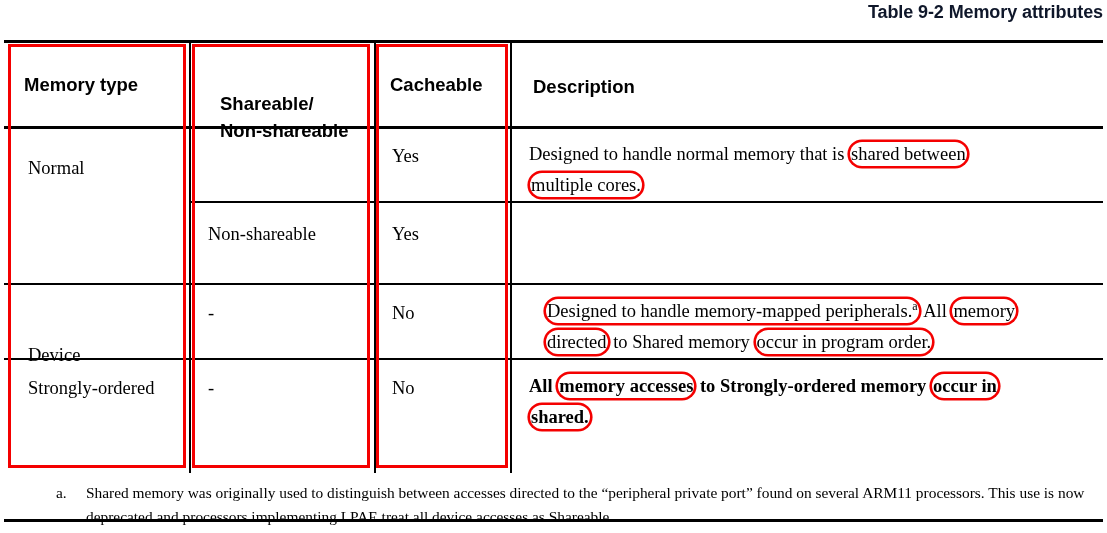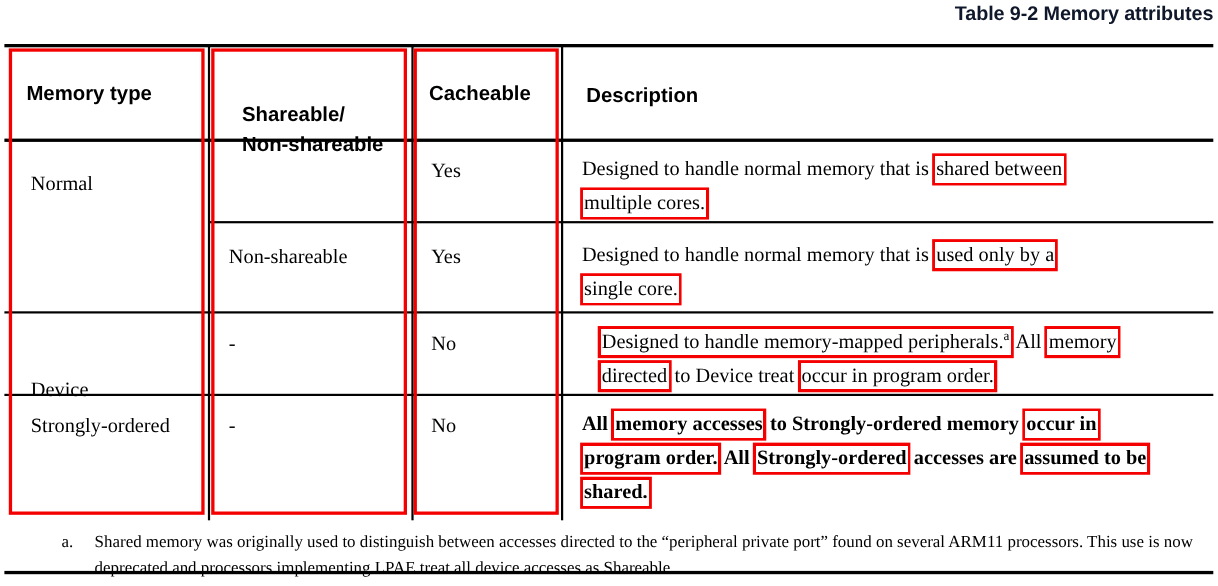--- a/index.html
+++ b/index.html
@@ -81,20 +81,21 @@
     background: transparent;
   }
 
   
   .hl {
     box-shadow: 0 0 0 2.6px #f40000;
     display: inline-block;
     padding: 0 1px;
     margin: 0 1px;
     line-height: 24px;
+    border-radius: 12px;
   }
 
   .desc-line { white-space: nowrap; }
 
   sup.fn {
     font-size: 12px;
     vertical-align: super;
     line-height: 0;
   }
 
@@ -154,39 +155,34 @@
 
   <div class="cell" style="left:24px; top:113px; width:150px;">Normal</div>
   <div class="cell" style="left:388px; top:101px; width:110px;">Yes</div>
   <div class="cell" style="left:525px; top:99px; width:570px;">
       <div class="desc-line"><span>Designed to handle normal memory that is </span><span class="hl">shared between</span></div>
       <div class="desc-line"><span class="hl">multiple cores.</span></div>
     </div>
 
   <div class="cell" style="left:204px; top:179px; width:160px;">Non-shareable</div>
   <div class="cell" style="left:388px; top:179px; width:110px;">Yes</div>
-  <div class="cell" style="left:525px; top:177px; width:570px;">
-      <div class="desc-line"><span>Designed to handle normal memory that is </span><span class="hl">used only by a</span></div>
-      <div class="desc-line"><span class="hl">single core.</span></div>
-    </div>
 
   <div class="cell" style="left:24px; top:260px; width:150px;margin-top:40px;">Device</div>
   <div class="cell" style="left:204px; top:258px; width:160px;">-</div>
   <div class="cell" style="left:388px; top:258px; width:110px;">No</div>
   <div class="cell" style="left:541px; top:256px; width:575px;">
       <div class="desc-line"><span class="hl">Designed to handle memory-mapped peripherals.<sup class="fn">a</sup></span><span> All </span><span class="hl">memory</span></div>
-      <div class="desc-line"><span class="hl">directed</span><span> to Device treat </span><span class="hl">occur in program order.</span></div>
+      <div class="desc-line"><span class="hl">directed</span><span> to Shared memory </span><span class="hl">occur in program order.</span></div>
     </div>
 
   <div class="cell" style="left:24px; top:333px; width:160px;">Strongly-ordered</div>
   <div class="cell" style="left:204px; top:333px; width:160px;">-</div>
   <div class="cell" style="left:388px; top:333px; width:110px;">No</div>
   <div class="cell" style="left:525px; top:331px; width:575px;font-weight:bold;">
       <div class="desc-line"><span>All </span><span class="hl">memory accesses</span><span> to Strongly-ordered memory </span><span class="hl">occur in</span></div>
-      <div class="desc-line"><span class="hl">program order.</span><span> All </span><span class="hl">Strongly-ordered</span><span> accesses are </span><span class="hl">assumed to be</span></div>
       <div class="desc-line"><span class="hl">shared.</span></div>
     </div>
 
 </div>
 
 <div class="footnote">
   <span class="marker">a.</span>
   <span class="fntext">Shared memory was originally used to distinguish between accesses directed to the “peripheral private port” found on several ARM11 processors. This use is now deprecated and processors implementing LPAE treat all device accesses as Shareable.</span>
 </div>
 

